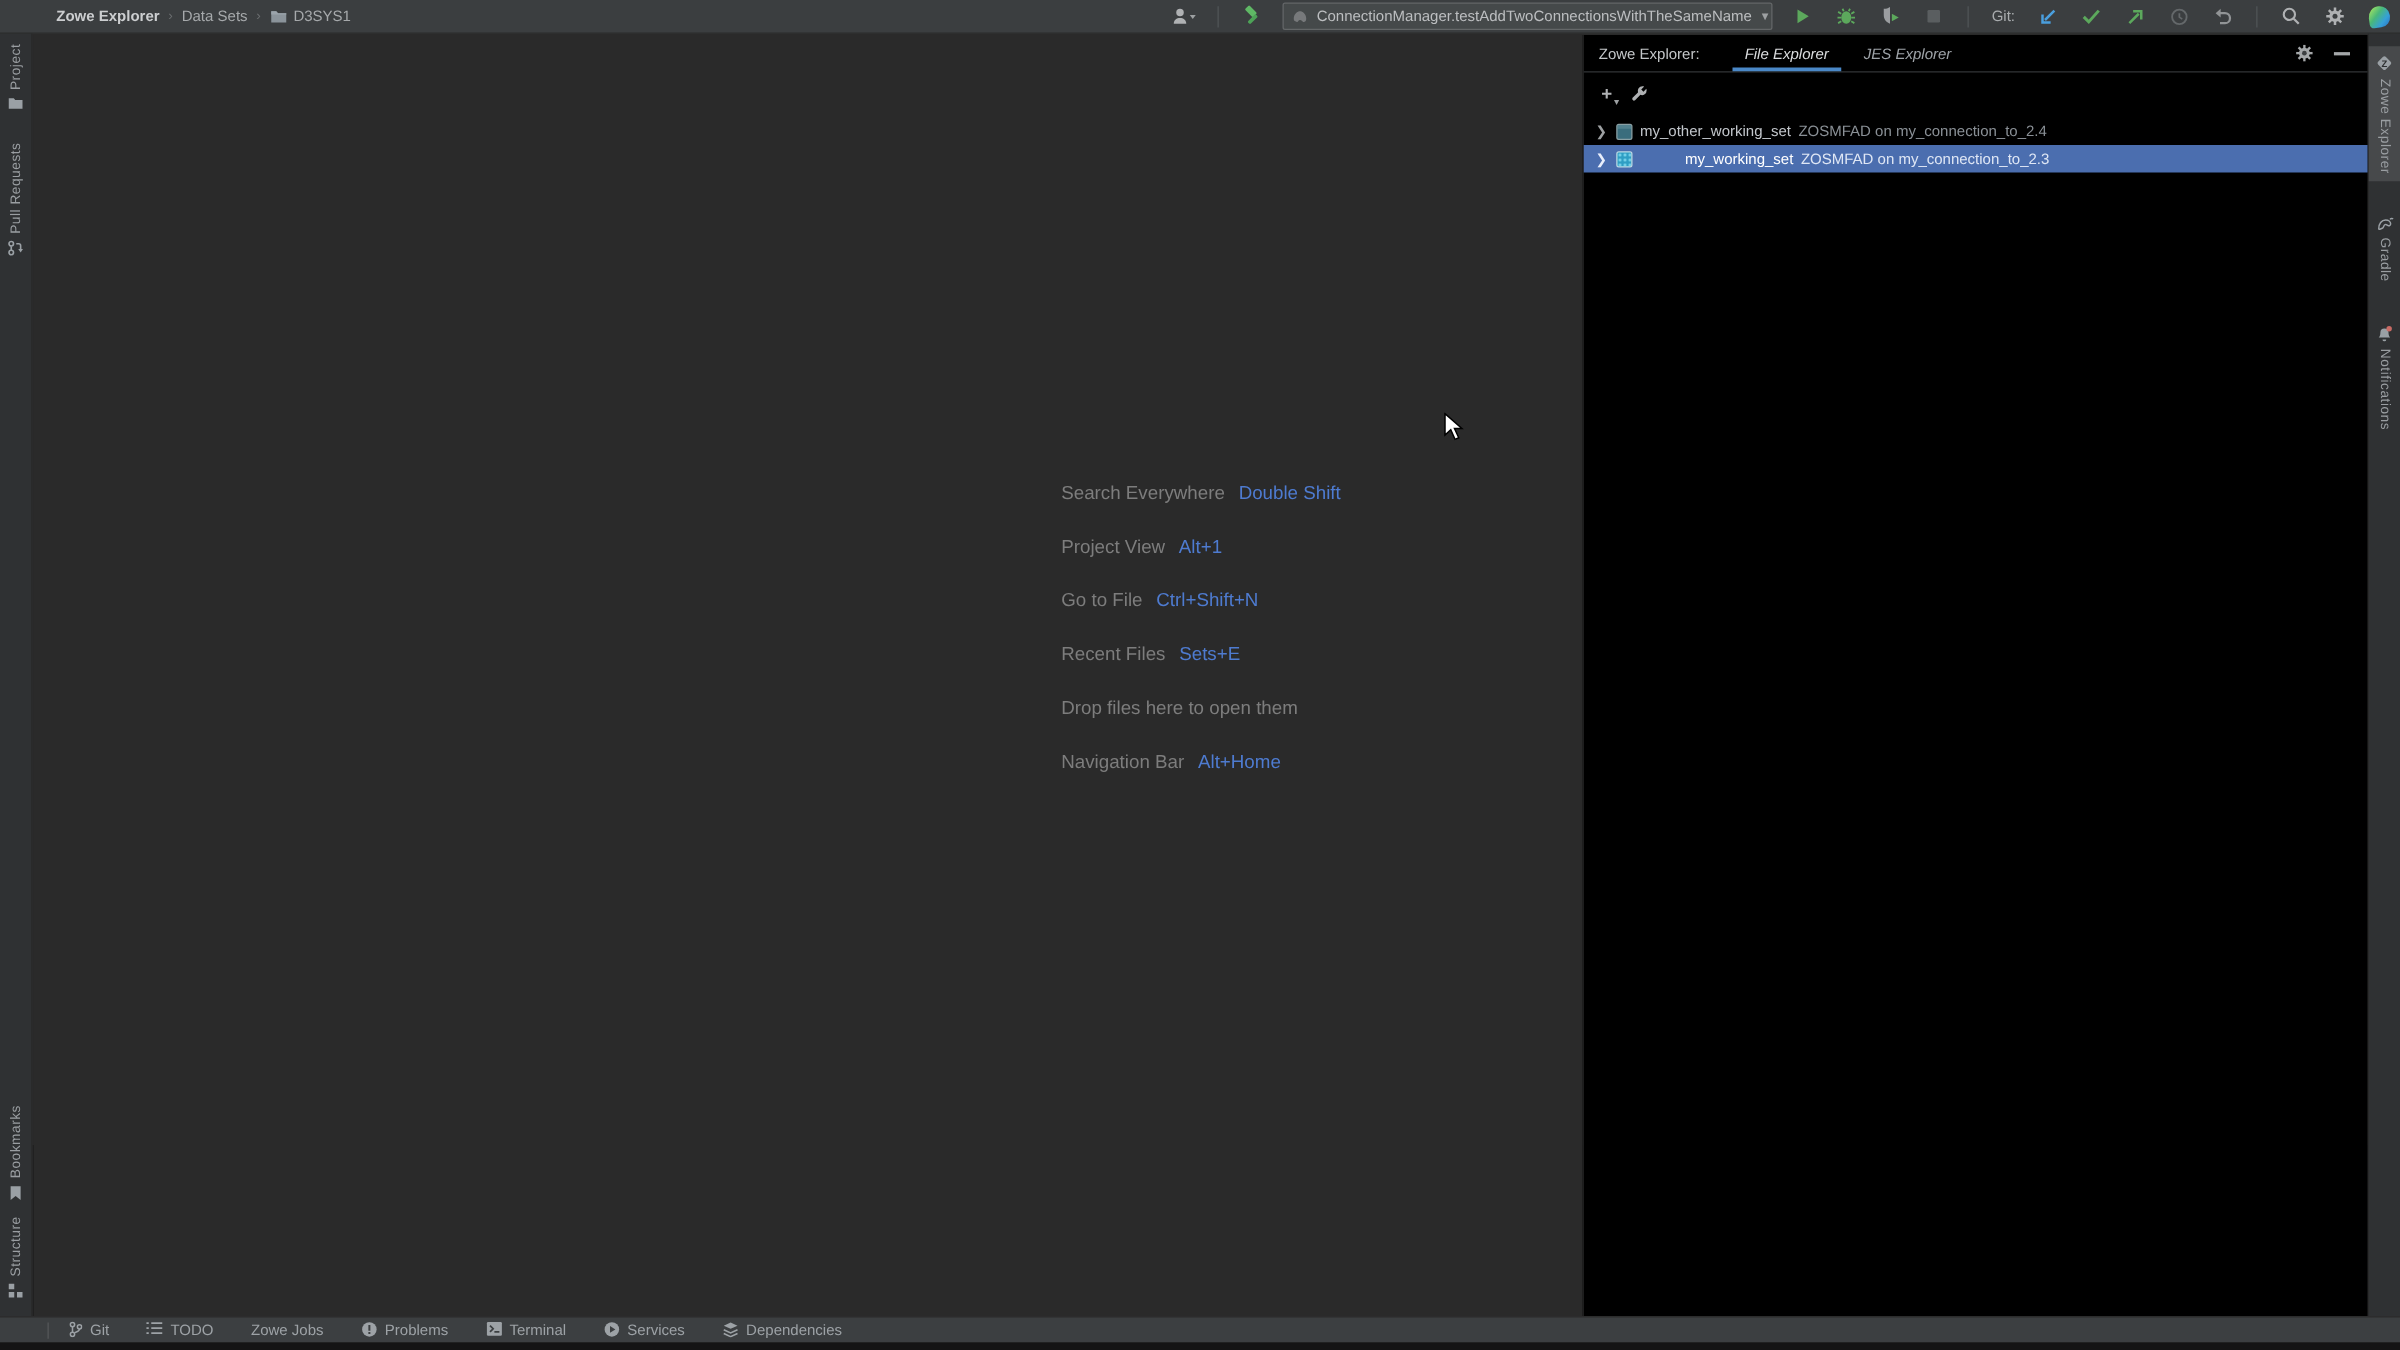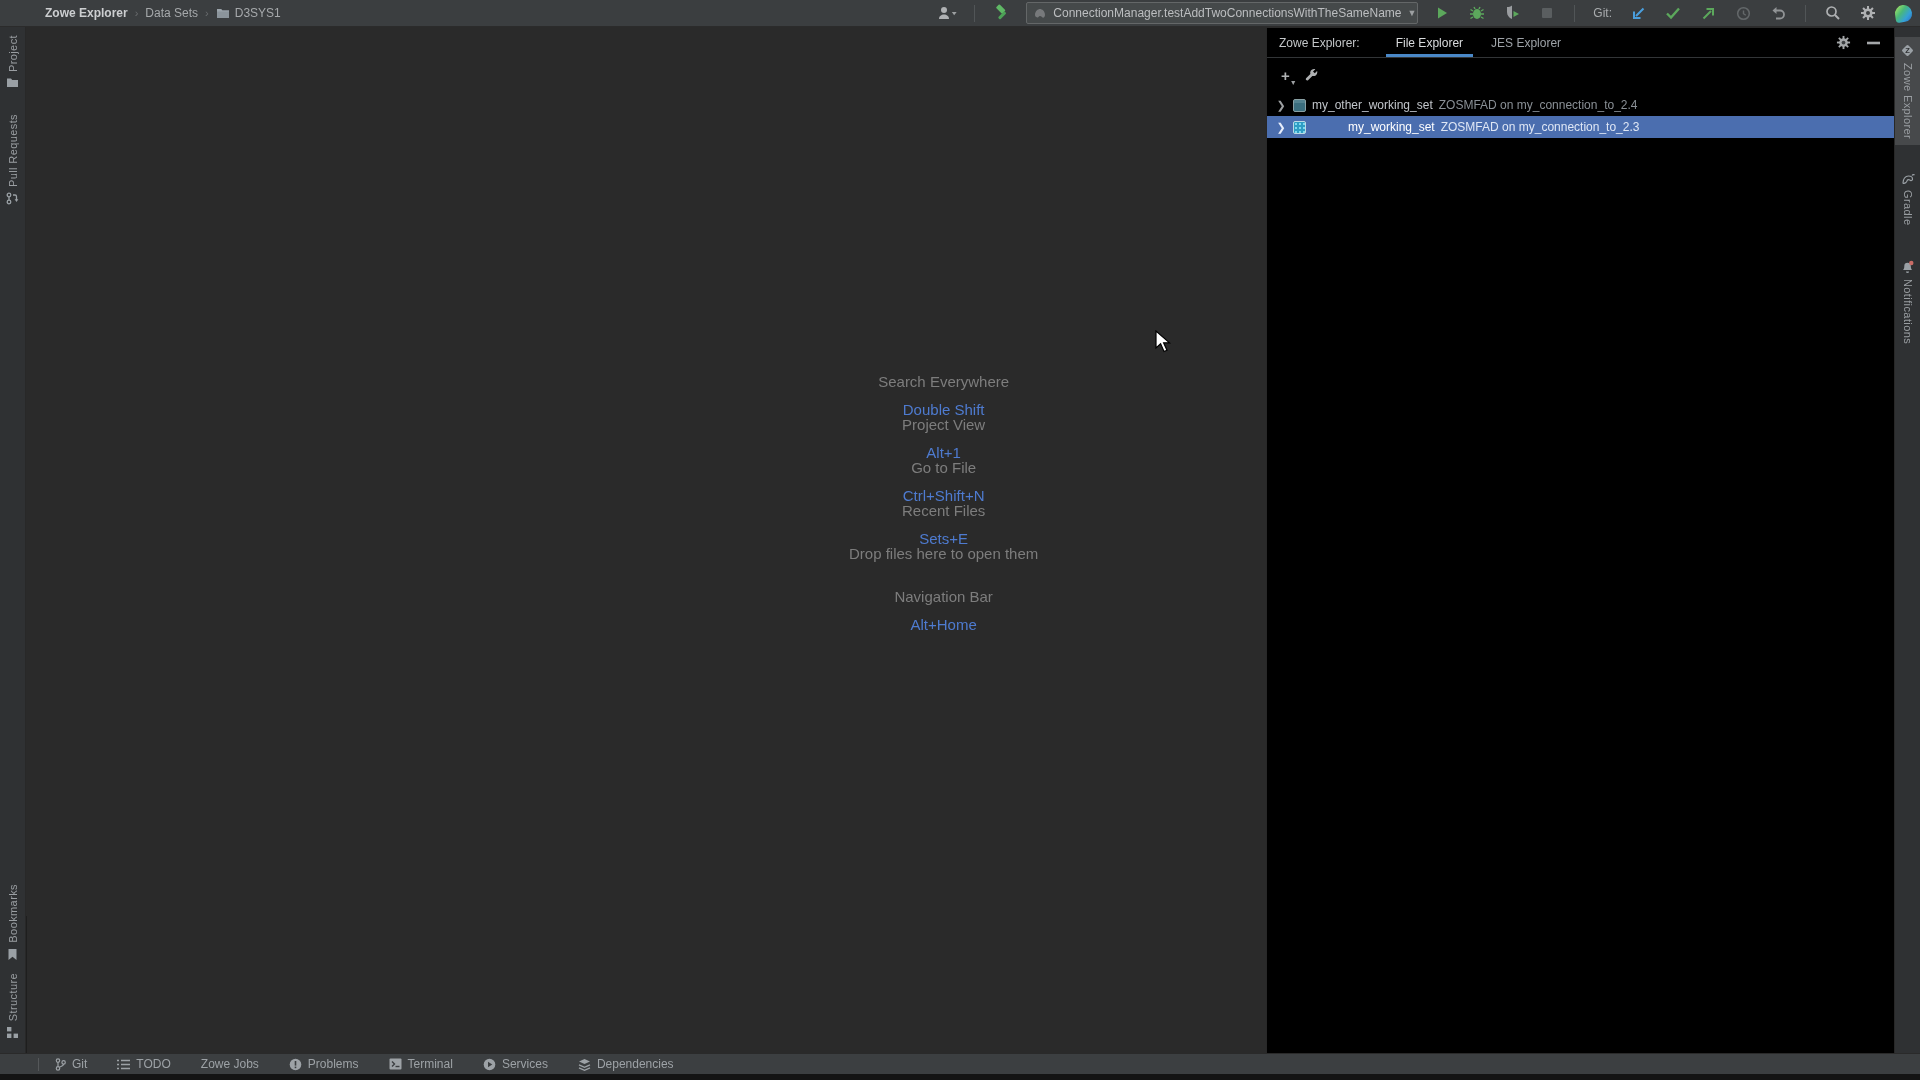--- a/index.html
+++ b/index.html
@@ -33,31 +33,31 @@
   .stripe-btn { display:flex; flex-direction:column; align-items:center; gap:5px;
     padding:6px 0; width:26px; color:#9a9ea2; font-size:11px; }
   .stripe-btn.active { background:#47494b; }
   .vtext-up   { writing-mode:vertical-rl; transform:rotate(180deg); letter-spacing:.4px; }
   .vtext-down { writing-mode:vertical-rl; letter-spacing:.4px; }
   .stripe-spacer { flex:1; }
 
   
   .editor { position:absolute; left:27px; top:28px; width:1239px; height:1025px; background:#2a2a2a; }
   .hints { position:absolute; left:822px; top:345px; font-size:15px; }
-  .hint-row { height:43px; display:flex; align-items:center; gap:11px;flex-direction:column; }
+  .hint-row { height:43px; display:flex; align-items:center; gap:11px; }
   .hint-label { color:#7d7d7d; }
   .hint-key { color:#4e7bd0; }
 
   
   .panel { position:absolute; left:1266px; top:28px; width:628px; height:1025px;
     background:#000000; border-left:1px solid #282828; }
   .panel-header { height:30px; display:flex; align-items:stretch;
     border-bottom:1px solid #323537; }
   .panel-title { align-self:center; font-size:12px; color:#c3c6c8; margin-left:12px; }
-  .panel-tabs { display:flex; margin-left:26px; gap:8px; }
+  .panel-tabs { display:flex; margin-left:26px; gap:8px;font-style:italic; }
   .ptab { display:flex; align-items:center; padding:0 10px; font-size:12px; color:#9ea3a8; }
   .ptab.active { color:#dadcde; border-bottom:3px solid #4a88c7; padding-top:3px; }
   .panel-header-right { margin-left:auto; display:flex; align-items:center; gap:16px; padding-right:14px; }
   .panel-toolbar { height:34px; display:flex; align-items:center; gap:14px; padding-left:14px; }
   .plus-glyph { color:#afb1b3; font-size:15px; font-weight:bold; position:relative; }
   .plus-glyph .mini-caret { position:absolute; right:-7px; bottom:-2px; font-size:7px; color:#9da0a2; }
   .tree { margin-top:2px; }
   .tree-row { height:22px; display:flex; align-items:center; gap:6px; padding-left:8px;
     font-size:12px; color:#adb2b8; width:100%; }
   .tree-row .chev { color:#9da0a2; font-size:11px; width:12px; text-align:center; }
@@ -71,21 +71,21 @@
   .ws-icon.dim { background:#3a6d7d; border:1px solid #8aa0a4; box-shadow:inset 0 3px 0 #53828f; }
   .ws-icon.lit { background:#2f9ec4; border:1px solid #bcd9e3;
     background-image:radial-gradient(#7fd9ef 1px, transparent 1.2px);
     background-size:4px 4px; }
 
   
   .statusbar { position:absolute; left:0; top:1053px; width:1920px; height:21px;
     background:#3c3f41; border-top:1px solid #2a2a2a;
     display:flex; align-items:center; gap:30px; padding-left:38px;
     font-size:12px; color:#9da2a6; }
-  .sb-item { display:flex; align-items:center; gap:6px; }
+  .sb-item { display:flex; align-items:flex-start; gap:6px; }
   .sb-sep { width:1px; height:13px; background:#55585a; margin-right:-14px; }
   .bottom-strip { position:absolute; left:0; top:1074px; width:1920px; height:6px; background:#141414; }
 
   .icon { display:inline-flex; align-items:center; justify-content:center; }
 
   
   .sphere { width:17px; height:17px;
     background:linear-gradient(135deg,#8fd968 15%,#49b87a 40%,#35a0d8 70%,#2b6fc0);
     border-radius:62% 60% 58% 24%; transform:rotate(-8deg); }
 

